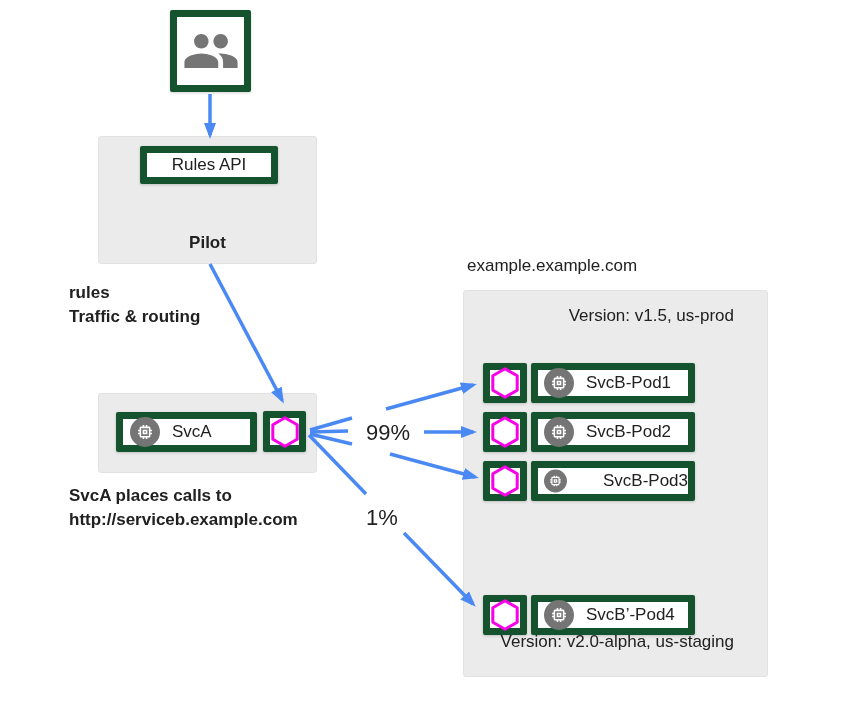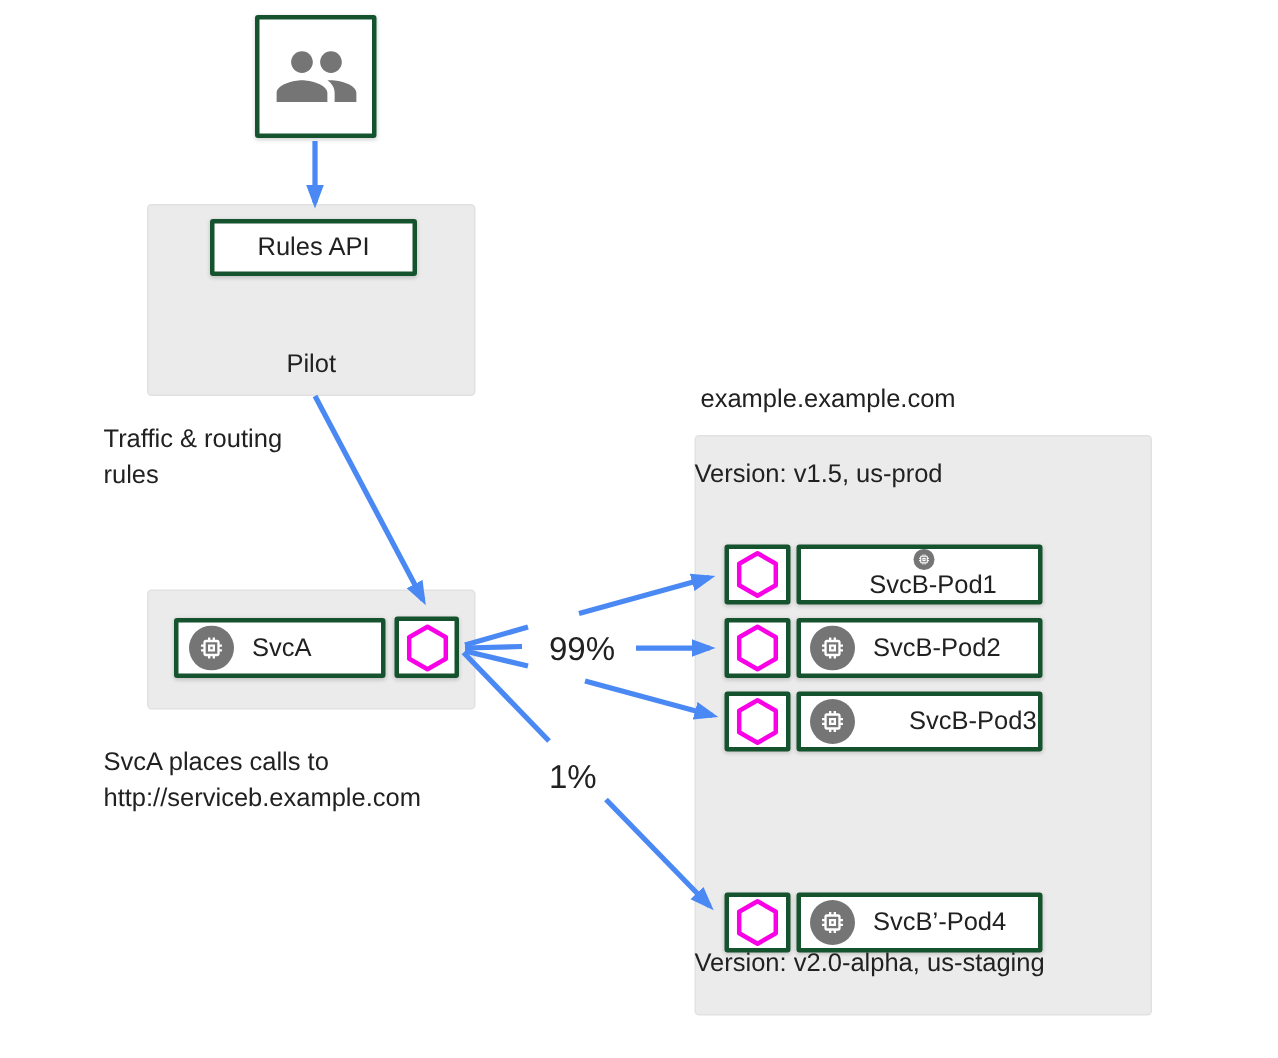--- a/index.html
+++ b/index.html
@@ -5,37 +5,37 @@
   html,body { margin:0; padding:0; background:#ffffff; }
   .canvas {
     position:relative; width:852px; height:705px; background:#ffffff;
     font-family:"Liberation Sans", sans-serif; color:#212121; overflow:hidden;
   }
   .panel {
     position:absolute; background:var(--panel-gray,#ebebeb);
     border:1px solid #e2e2e2; border-radius:3px; box-sizing:border-box;
   }
   .card {
-    position:absolute; background:#ffffff; border:3px solid #14532d;
+    position:absolute; background:#ffffff; border:7px solid #14532d;
     border-radius:2px; box-sizing:border-box;
     box-shadow:0 1px 3px rgba(0,0,0,0.18);
     display:flex; align-items:center;
   }
   .label-text { font-size:17px; color:var(--text-dark,#212121); white-space:nowrap; }
   .centered { justify-content:center; }
   .note {
     position:absolute; font-size:17px; line-height:24px;
-    color:var(--text-dark,#212121); white-space:nowrap;
+    color:var(--text-dark,#212121); white-space:nowrap;font-weight:bold;
   }
   .pct {
     position:absolute; font-size:22px; color:var(--text-dark,#212121);
     z-index:6; white-space:nowrap;
   }
   .version-label {
-    position:absolute; left:463px; width:271px; text-align:left;
+    position:absolute; left:463px; width:271px; text-align:right;
     font-size:17px; color:var(--text-dark,#212121); z-index:3;
   }
   .svcb-title { position:absolute; font-size:17px; color:var(--text-dark,#212121); }
   .arrows { position:absolute; left:0; top:0; z-index:5; pointer-events:none; }
   .arrow-line { stroke:var(--arrow-blue,#4a89f4); stroke-width:3.5; fill:none; }
   .arrow-head { fill:var(--arrow-blue,#4a89f4); }
   .hexpoly { fill:#ffffff; stroke:var(--proxy-magenta,#fa00e6); stroke-width:3; stroke-linejoin:round; }
   .chip-circle { fill:var(--icon-gray,#757575); }
   .chip-glyph { fill:#ffffff; }
   .people-glyph { fill:var(--icon-gray,#757575); }
@@ -75,57 +75,57 @@
     </svg>
   </div>
 
   <div class="panel node-z" style="left:98px; top:136px; width:219px; height:128px;"></div>
   <div class="card centered node-z" style="left:140px; top:146px; width:138px; height:38px;">
     <span class="label-text">Rules API</span>
   </div>
   <div class="note node-z" style="left:98px; top:231px; width:219px; text-align:center;">Pilot</div>
 
   <div class="note" style="left:69px; top:281px;">
+    <div>rules</div>
     <div>Traffic &amp; routing</div>
-    <div>rules</div>
   </div>
 
   <div class="panel node-z" style="left:98px; top:393px; width:219px; height:80px;"></div>
   <div class="card svca-inner node-z" style="left:116px; top:412px; width:141px; height:40px;text-align:right;">
     <svg width="30" height="30" viewBox="0 0 24 24">
       <circle class="chip-circle" cx="12" cy="12" r="12"></circle>
       <path class="chip-glyph" fill-rule="evenodd" transform="translate(12,12) scale(0.62) translate(-12,-12)" d="M15 9H9v6h6V9zm-2 4h-2v-2h2v2zm8-2V9h-2V7c0-1.1-.9-2-2-2h-2V3h-2v2h-2V3H9v2H7c-1.1 0-2 .9-2 2v2H3v2h2v2H3v2h2v2c0 1.1.9 2 2 2h2v2h2v-2h2v2h2v-2h2c1.1 0 2-.9 2-2v-2h2v-2h-2v-2h2zm-4 6H7V7h10v10z"></path>
     </svg>
     <span class="label-text">SvcA</span>
   </div>
   <div class="card hexbox node-z" style="left:263px; top:411px; width:43px; height:41px;">
     <svg width="28" height="32" viewBox="0 0 28 32">
       <polygon class="hexpoly" points="14,1.8 26.2,8.8 26.2,23.2 14,30.2 1.8,23.2 1.8,8.8"></polygon>
     </svg>
   </div>
 
-  <div class="note" style="left:69px; top:496px;">
+  <div class="note" style="left:69px; top:484px;">
     <div>SvcA places calls to</div>
     <div>http://serviceb.example.com</div>
   </div>
 
   <div class="pct" style="left:366px; top:420px;">99%</div>
   <div class="pct" style="left:366px; top:505px;">1%</div>
 
   <div class="svcb-title" style="left:467px; top:256px;">example.example.com</div>
   <div class="panel" style="left:463px; top:290px; width:305px; height:387px; z-index:1;"></div>
   <div class="version-label" style="top:306px;">Version: v1.5, us-prod</div>
   <div class="version-label" style="top:632px;">Version: v2.0-alpha, us-staging</div>
 
   <div class="card hexbox node-z" style="left:483px; top:363px; width:44px; height:40px;">
     <svg width="28" height="32" viewBox="0 0 28 32">
       <polygon class="hexpoly" points="14,1.8 26.2,8.8 26.2,23.2 14,30.2 1.8,23.2 1.8,8.8"></polygon>
     </svg>
   </div>
-  <div class="card podbox node-z" style="left:531px; top:363px; width:164px; height:40px;flex-direction:column;">
+  <div class="card podbox node-z" style="left:531px; top:363px; width:164px; height:40px;">
     <svg width="30" height="30" viewBox="0 0 24 24">
       <circle class="chip-circle" cx="12" cy="12" r="12"></circle>
       <path class="chip-glyph" fill-rule="evenodd" transform="translate(12,12) scale(0.62) translate(-12,-12)" d="M15 9H9v6h6V9zm-2 4h-2v-2h2v2zm8-2V9h-2V7c0-1.1-.9-2-2-2h-2V3h-2v2h-2V3H9v2H7c-1.1 0-2 .9-2 2v2H3v2h2v2H3v2h2v2c0 1.1.9 2 2 2h2v2h2v-2h2v2h2v-2h2c1.1 0 2-.9 2-2v-2h2v-2h-2v-2h2zm-4 6H7V7h10v10z"></path>
     </svg>
     <span class="label-text">SvcB-Pod1</span>
   </div>
 
   <div class="card hexbox node-z" style="left:483px; top:412px; width:44px; height:40px;">
     <svg width="28" height="32" viewBox="0 0 28 32">
       <polygon class="hexpoly" points="14,1.8 26.2,8.8 26.2,23.2 14,30.2 1.8,23.2 1.8,8.8"></polygon>

